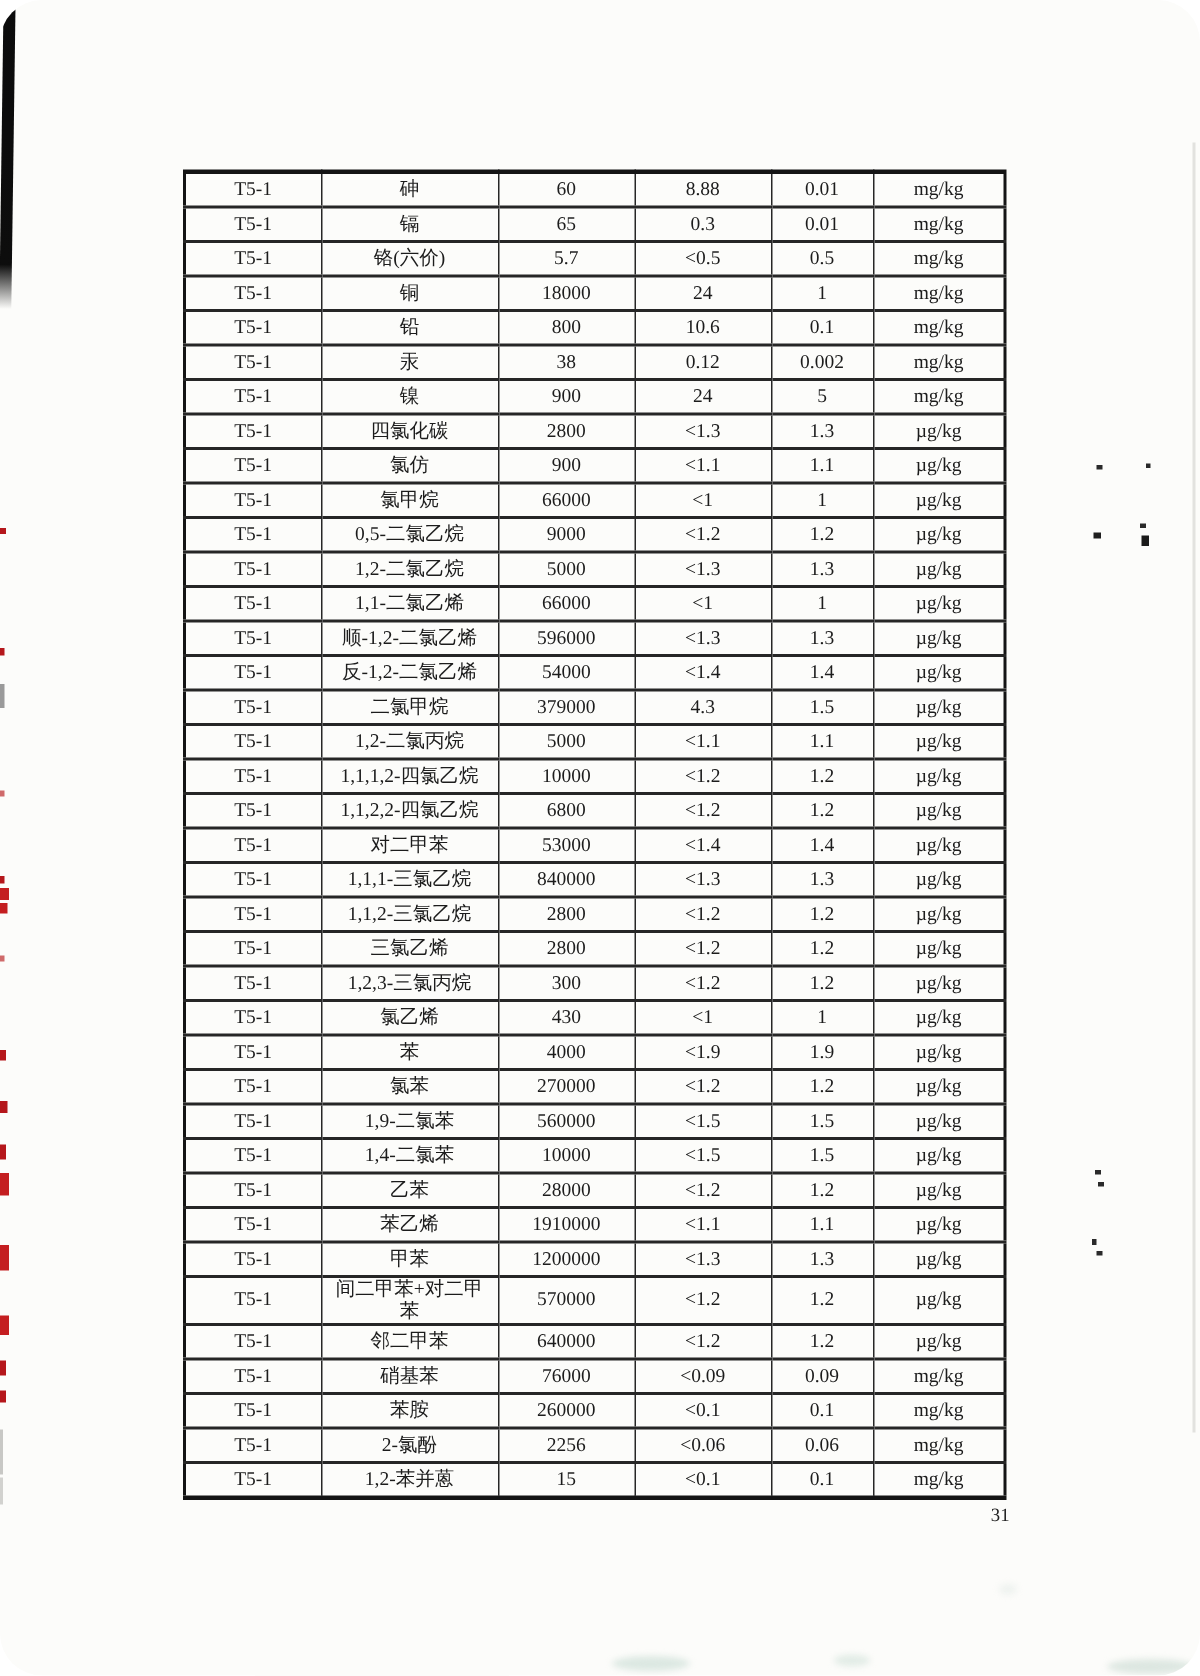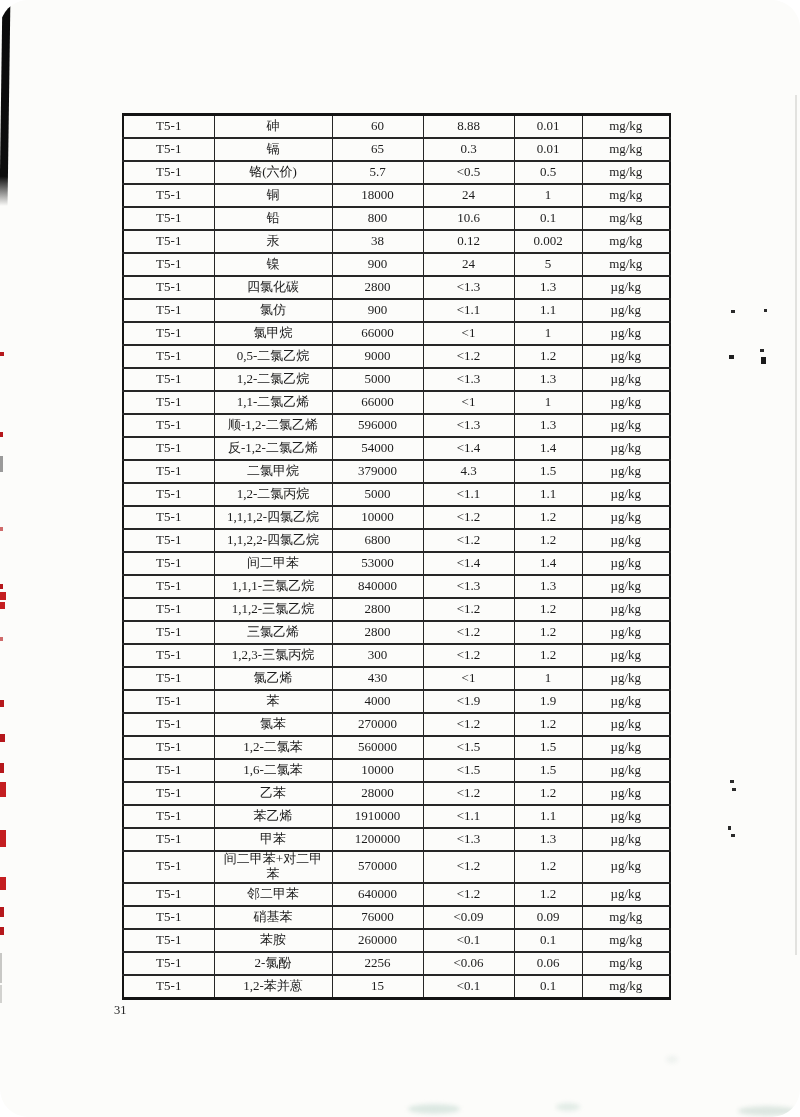--- a/index.html
+++ b/index.html
@@ -34,22 +34,22 @@
     border:1px solid #262626;
     border-top-width:2px; border-bottom-width:2px;
     height:21px;
     text-align:center; vertical-align:middle;
     font-size:13px; line-height:1.15;
     padding:0 3px;
     overflow:hidden;
     word-break:break-all;
   }
   .page-number {
-    position:absolute; left:114px; top:1003px; width:547px;
-    text-align:left; font-size:12.5px; color:#222;
+    position:absolute; left:126px; top:1003px; width:547px;
+    text-align:right; font-size:12.5px; color:#222;
   }
   .mark { position:absolute; }
   .smudge { position:absolute; border-radius:50%; filter:blur(2px); }
 </style>
 </head>
 <body>
 
 <div class="page">
 
   <div class="corner-strip"></div>
@@ -212,21 +212,21 @@
         <tr>
           <td>T5-1</td>
           <td>1,1,2,2-四氯乙烷</td>
           <td>6800</td>
           <td>&lt;1.2</td>
           <td>1.2</td>
           <td>µg/kg</td>
         </tr>
         <tr>
           <td>T5-1</td>
-          <td>间二甲苯</td>
+          <td>对二甲苯</td>
           <td>53000</td>
           <td>&lt;1.4</td>
           <td>1.4</td>
           <td>µg/kg</td>
         </tr>
         <tr>
           <td>T5-1</td>
           <td>1,1,1-三氯乙烷</td>
           <td>840000</td>
           <td>&lt;1.3</td>
@@ -276,29 +276,29 @@
         <tr>
           <td>T5-1</td>
           <td>氯苯</td>
           <td>270000</td>
           <td>&lt;1.2</td>
           <td>1.2</td>
           <td>µg/kg</td>
         </tr>
         <tr>
           <td>T5-1</td>
-          <td>1,2-二氯苯</td>
+          <td>1,9-二氯苯</td>
           <td>560000</td>
           <td>&lt;1.5</td>
           <td>1.5</td>
           <td>µg/kg</td>
         </tr>
         <tr>
           <td>T5-1</td>
-          <td>1,6-二氯苯</td>
+          <td>1,4-二氯苯</td>
           <td>10000</td>
           <td>&lt;1.5</td>
           <td>1.5</td>
           <td>µg/kg</td>
         </tr>
         <tr>
           <td>T5-1</td>
           <td>乙苯</td>
           <td>28000</td>
           <td>&lt;1.2</td>

